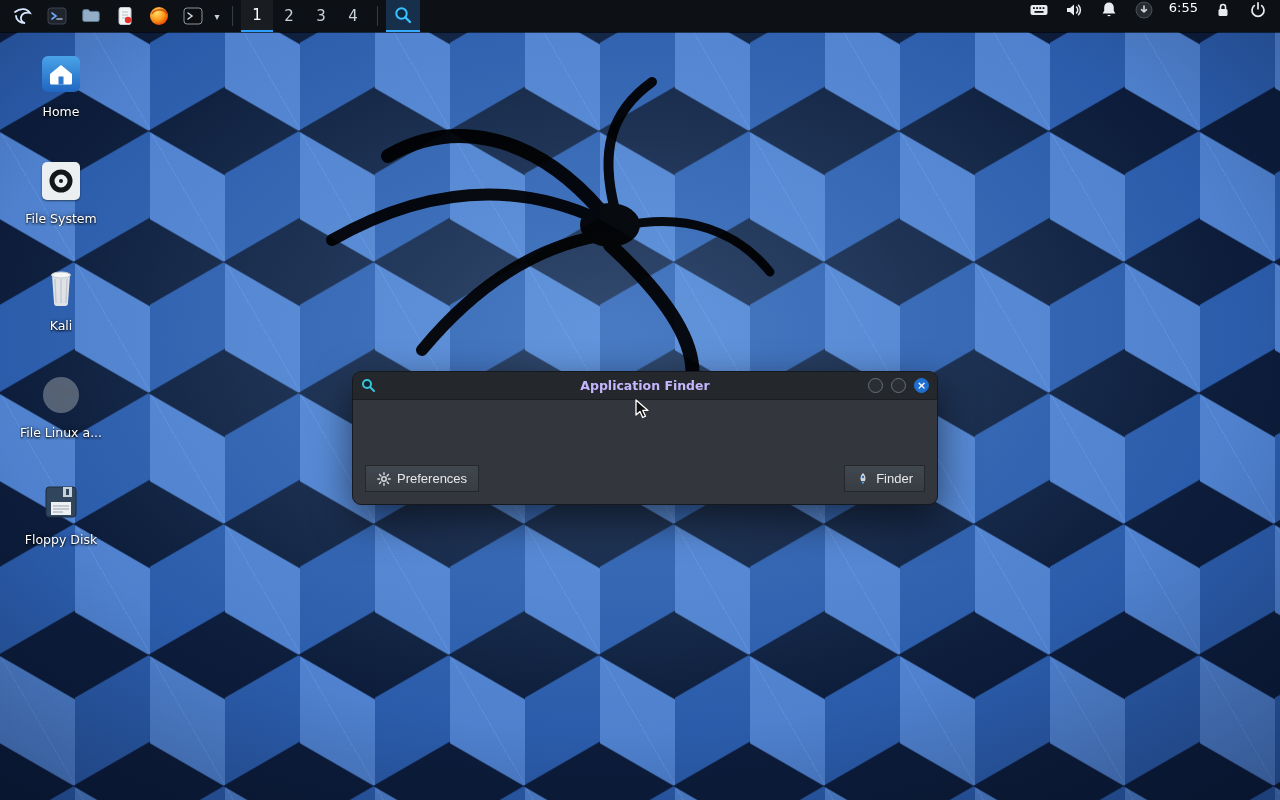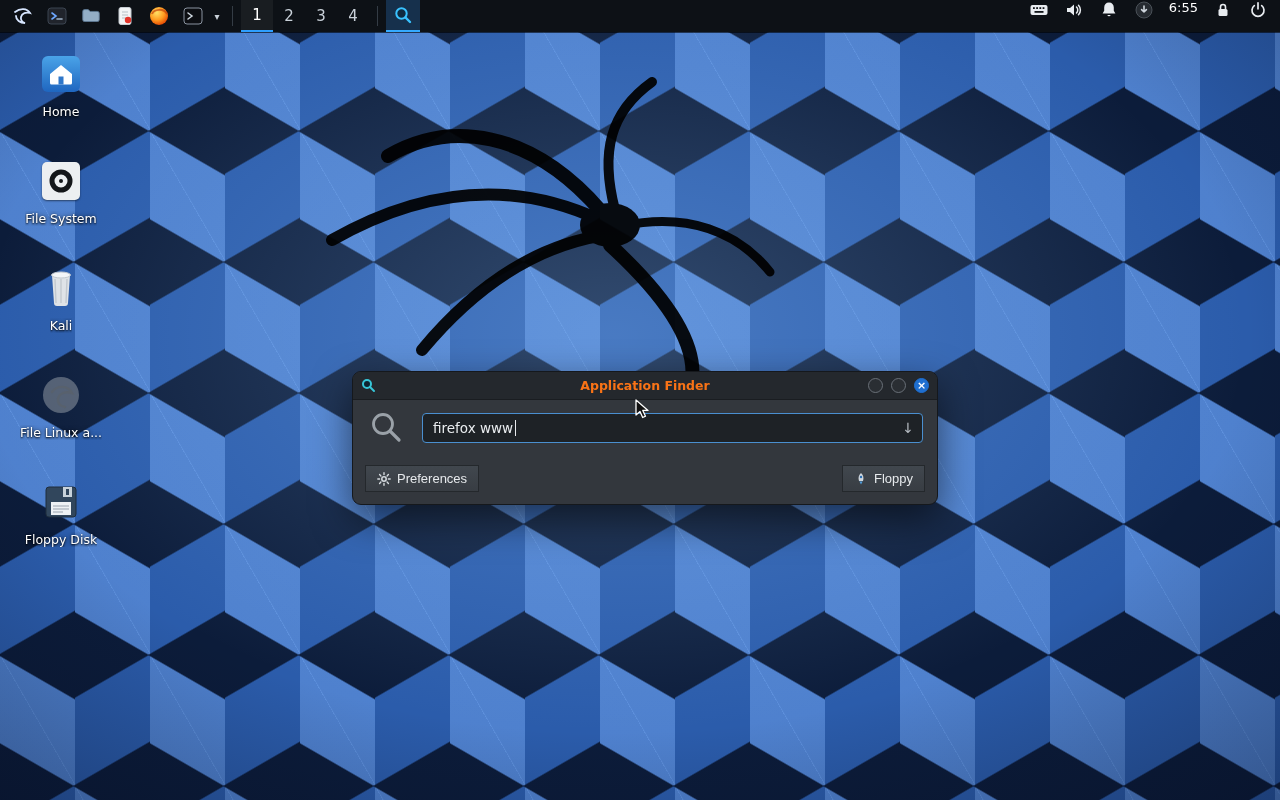--- a/index.html
+++ b/index.html
@@ -51,21 +51,21 @@
   .fs-bg { width:38px; height:38px; border-radius:5px; background:#eceff1;
     display:flex; align-items:center; justify-content:center; box-shadow:0 1px 2px rgba(0,0,0,.5); }
 
   
   .finder { position:absolute; left:352px; top:371px; width:586px; height:134px;
     background:#33373d; border:1px solid #15181c; border-radius:9px; z-index:20;
     box-shadow:0 14px 38px rgba(0,0,0,.55); display:flex; flex-direction:column; overflow:hidden; }
   .titlebar { height:28px; background:#24282d; display:flex; align-items:center;
     padding:0 8px; position:relative; border-bottom:1px solid #1a1d21; }
   .titlebar .title { position:absolute; left:0; right:0; text-align:center;
-    color:#f97316; font-size:12.5px; font-weight:bold; pointer-events:none; }
+    color:#c4b5fd; font-size:12.5px; font-weight:bold; pointer-events:none; }
   .winbtns { margin-left:auto; display:flex; gap:8px; z-index:2; }
   .wbtn { width:15px; height:15px; border-radius:50%; background:#2a2e33; border:1.5px solid #6a7078; }
   .wbtn.close { background:#1f6fd0; border-color:#1f6fd0; color:#fff; font-size:11px; font-weight:bold;
     display:flex; align-items:center; justify-content:center; line-height:1; }
   .search-row { display:flex; align-items:center; padding:10px 14px 4px 16px; }
   .search-field { flex:1; margin-left:18px; height:30px; background:#1e2226;
     border:1px solid #4a8fd0; border-radius:4px; display:flex; align-items:center;
     padding:0 8px 0 10px; color:#e9ecef; font-size:13.5px; }
   .caret { display:inline-block; width:1px; height:16px; background:#e8eaed; margin-left:2px; }
   .entry-arrow { margin-left:auto; color:#b6bcc2; font-size:14px; }
@@ -277,46 +277,35 @@
     <div class="title">Application Finder</div>
     <div class="winbtns">
       <div class="wbtn"></div>
       <div class="wbtn"></div>
       <div class="wbtn close">
         <span>×</span>
       </div>
     </div>
   </div>
 
-  <div class="search-row">
-    <svg width="35" height="35" viewBox="0 0 35 35">
-      <circle cx="14" cy="14" r="9.5" fill="none" stroke="#9aa1a8" stroke-width="2.8"></circle>
-      <path d="M21 21 L30 30" stroke="#9aa1a8" stroke-width="3.2" stroke-linecap="round"></path>
-    </svg>
-    <div class="search-field">
-      <span>firefox www</span>
-      <span class="caret"></span>
-      <span class="entry-arrow">↓</span>
-    </div>
-  </div>
 
   <div class="btn-row">
     <button class="gbtn">
       <svg width="14" height="14" viewBox="0 0 14 14">
         <circle cx="7" cy="7" r="2.2" fill="none" stroke="#d5dade" stroke-width="1.5"></circle>
         <path d="M7 .8 V2.6 M7 11.4 V13.2 M.8 7 H2.6 M11.4 7 H13.2 M2.6 2.6 L3.9 3.9 M10.1 10.1 L11.4 11.4 M11.4 2.6 L10.1 3.9 M3.9 10.1 L2.6 11.4" stroke="#d5dade" stroke-width="1.4" stroke-linecap="round"></path>
       </svg>
       <span>Preferences</span>
     </button>
     <button class="gbtn">
       <svg width="14" height="14" viewBox="0 0 14 14">
         <path d="M7 1 C 9.5 3, 10 6, 9 9 H5 C 4 6, 4.5 3, 7 1 z" fill="#cfd6dd"></path>
         <circle cx="7" cy="5" r="1.2" fill="#2b6fb3"></circle>
         <path d="M5.4 9.4 L7 12.6 L8.6 9.4" fill="#4f9ddd"></path>
       </svg>
-      <span>Floppy</span>
+      <span>Finder</span>
     </button>
   </div>
 </div>
 
 <svg class="cursor" width="20" height="22" viewBox="0 0 20 22">
   <polygon points="1,1 1,16 5,12.5 7.7,18.5 10.5,17.2 7.8,11.4 13,11.4" fill="#111" stroke="#fff" stroke-width="1.3" stroke-linejoin="round"></polygon>
 </svg>
 
 </body></html>

